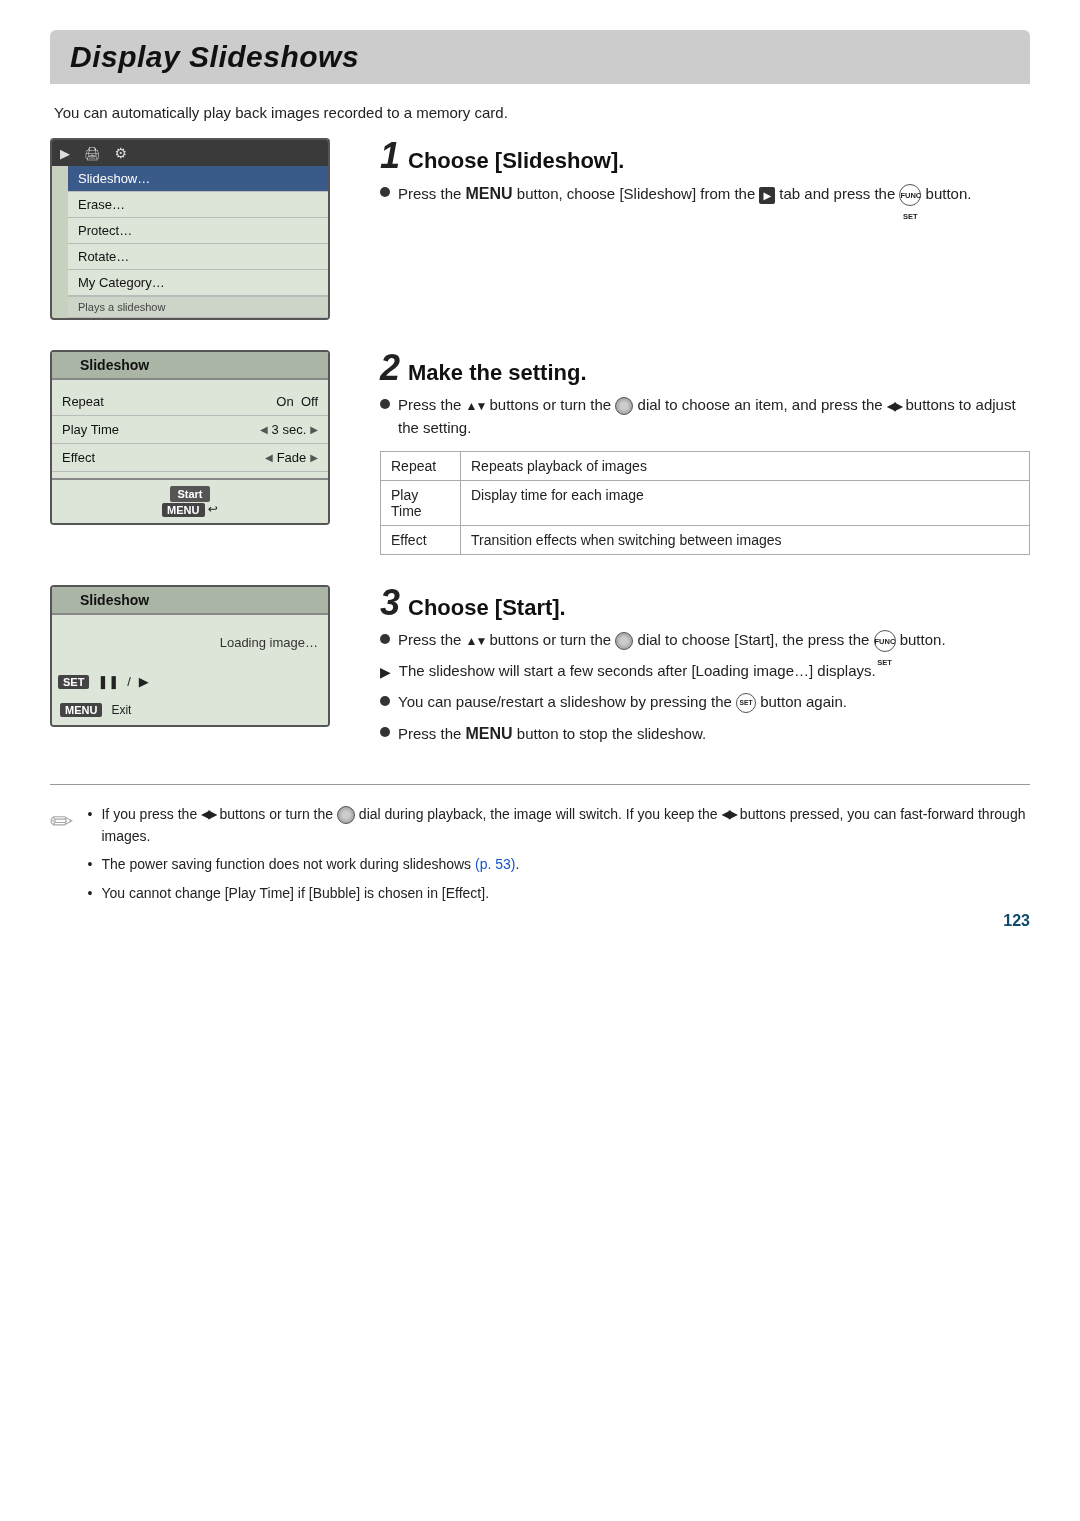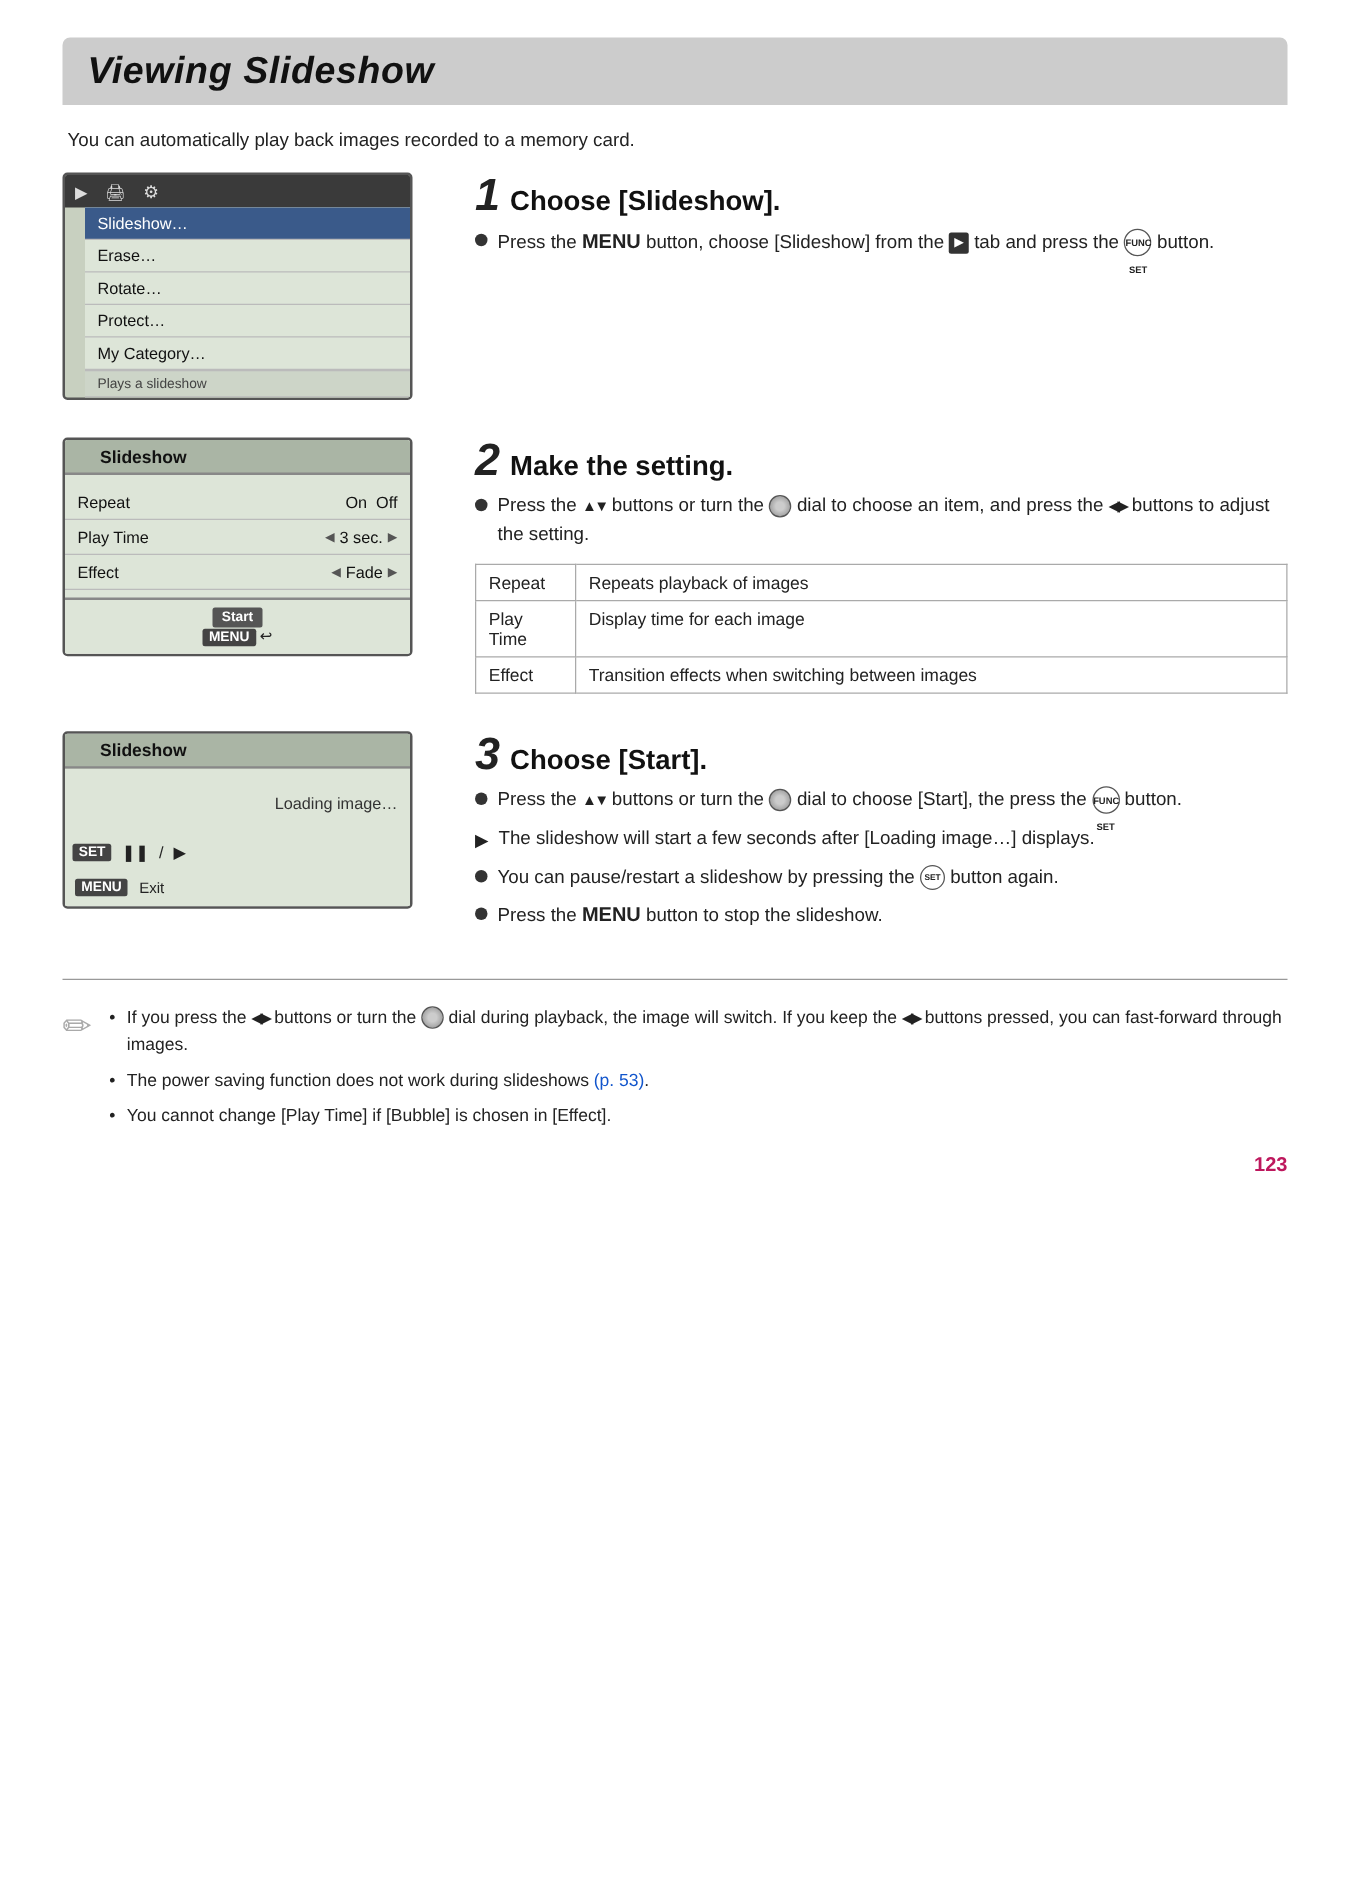--- a/index.html
+++ b/index.html
@@ -324,25 +324,25 @@
       content: '•';
       position: absolute;
       left: 0;
     }
 
     .blue-link { color: #1155cc; }
 
     
     .page-number {
       position: absolute;
-      bottom: 18px;
+      bottom: 30px;
       right: 50px;
       font-size: 16px;
       font-weight: bold;
-      color: #be185d;
+      color: #0c4a6e;
     }
 
     
     .menu-label {
       display: inline-block;
       background: #444;
       color: #fff;
       font-size: 11px;
       font-weight: bold;
       padding: 1px 5px;
@@ -385,40 +385,40 @@
       letter-spacing: -2px;
     }
 
   </style>
 </head>
 <body>
 
 <div class="page-container">
 
   <div class="page-title-bar">
-    <span class="page-title">Viewing Slideshow</span>
+    <span class="page-title">Display Slideshows</span>
   </div>
 
   <p class="intro-text">You can automatically play back images recorded to a memory card.</p>
 
   <div class="step-row">
     <div class="step-left">
       <div class="lcd-screen">
 
         <div class="lcd-topbar">
           <span class="lcd-topbar-icon">▶</span>
           <span class="lcd-topbar-icon">🖨</span>
           <span class="lcd-topbar-icon" style="font-size:14px;">⚙</span>
         </div>
 
         <div class="lcd-menu-list">
           <div class="lcd-menu-item selected">Slideshow…</div>
           <div class="lcd-menu-item">Erase…</div>
+          <div class="lcd-menu-item">Protect…</div>
           <div class="lcd-menu-item">Rotate…</div>
-          <div class="lcd-menu-item">Protect…</div>
           <div class="lcd-menu-item">My Category…</div>
           <div class="lcd-menu-item small-text">Plays a slideshow</div>
         </div>
       </div>
     </div>
     <div class="step-right">
       <div class="step-header">
         <span class="step-number">1</span>
         <span class="step-title">Choose [Slideshow].</span>
       </div>

